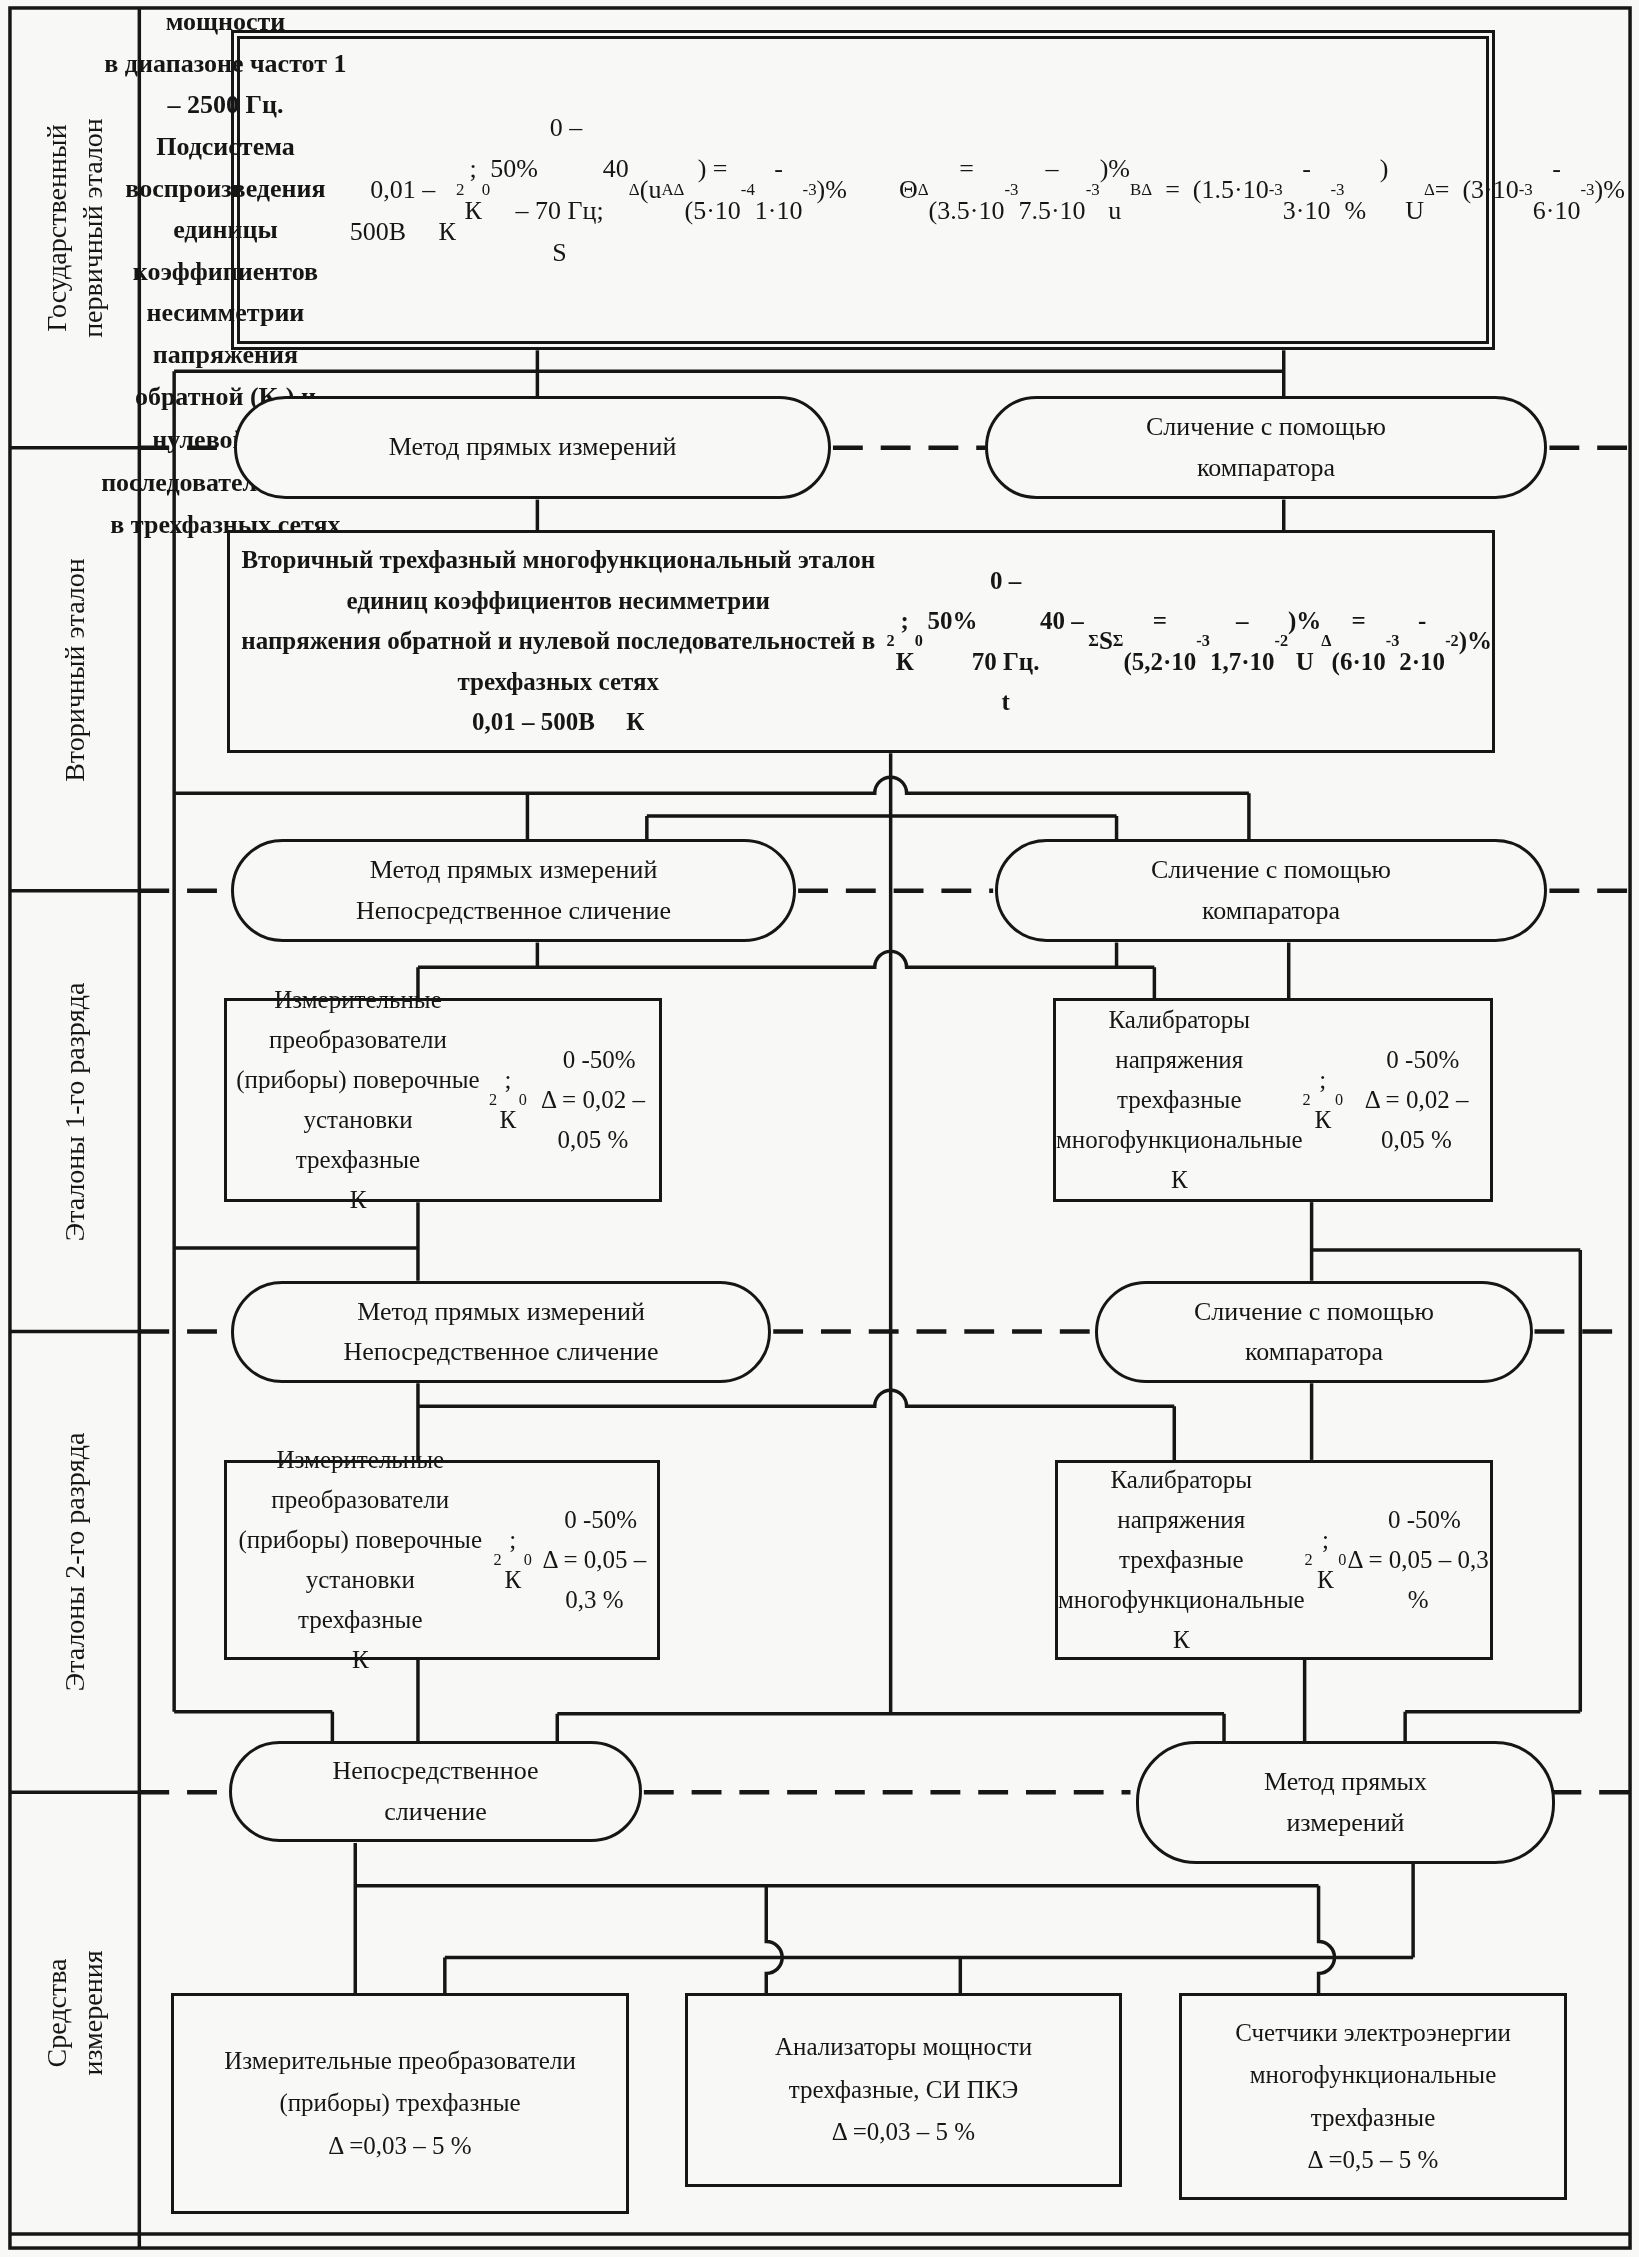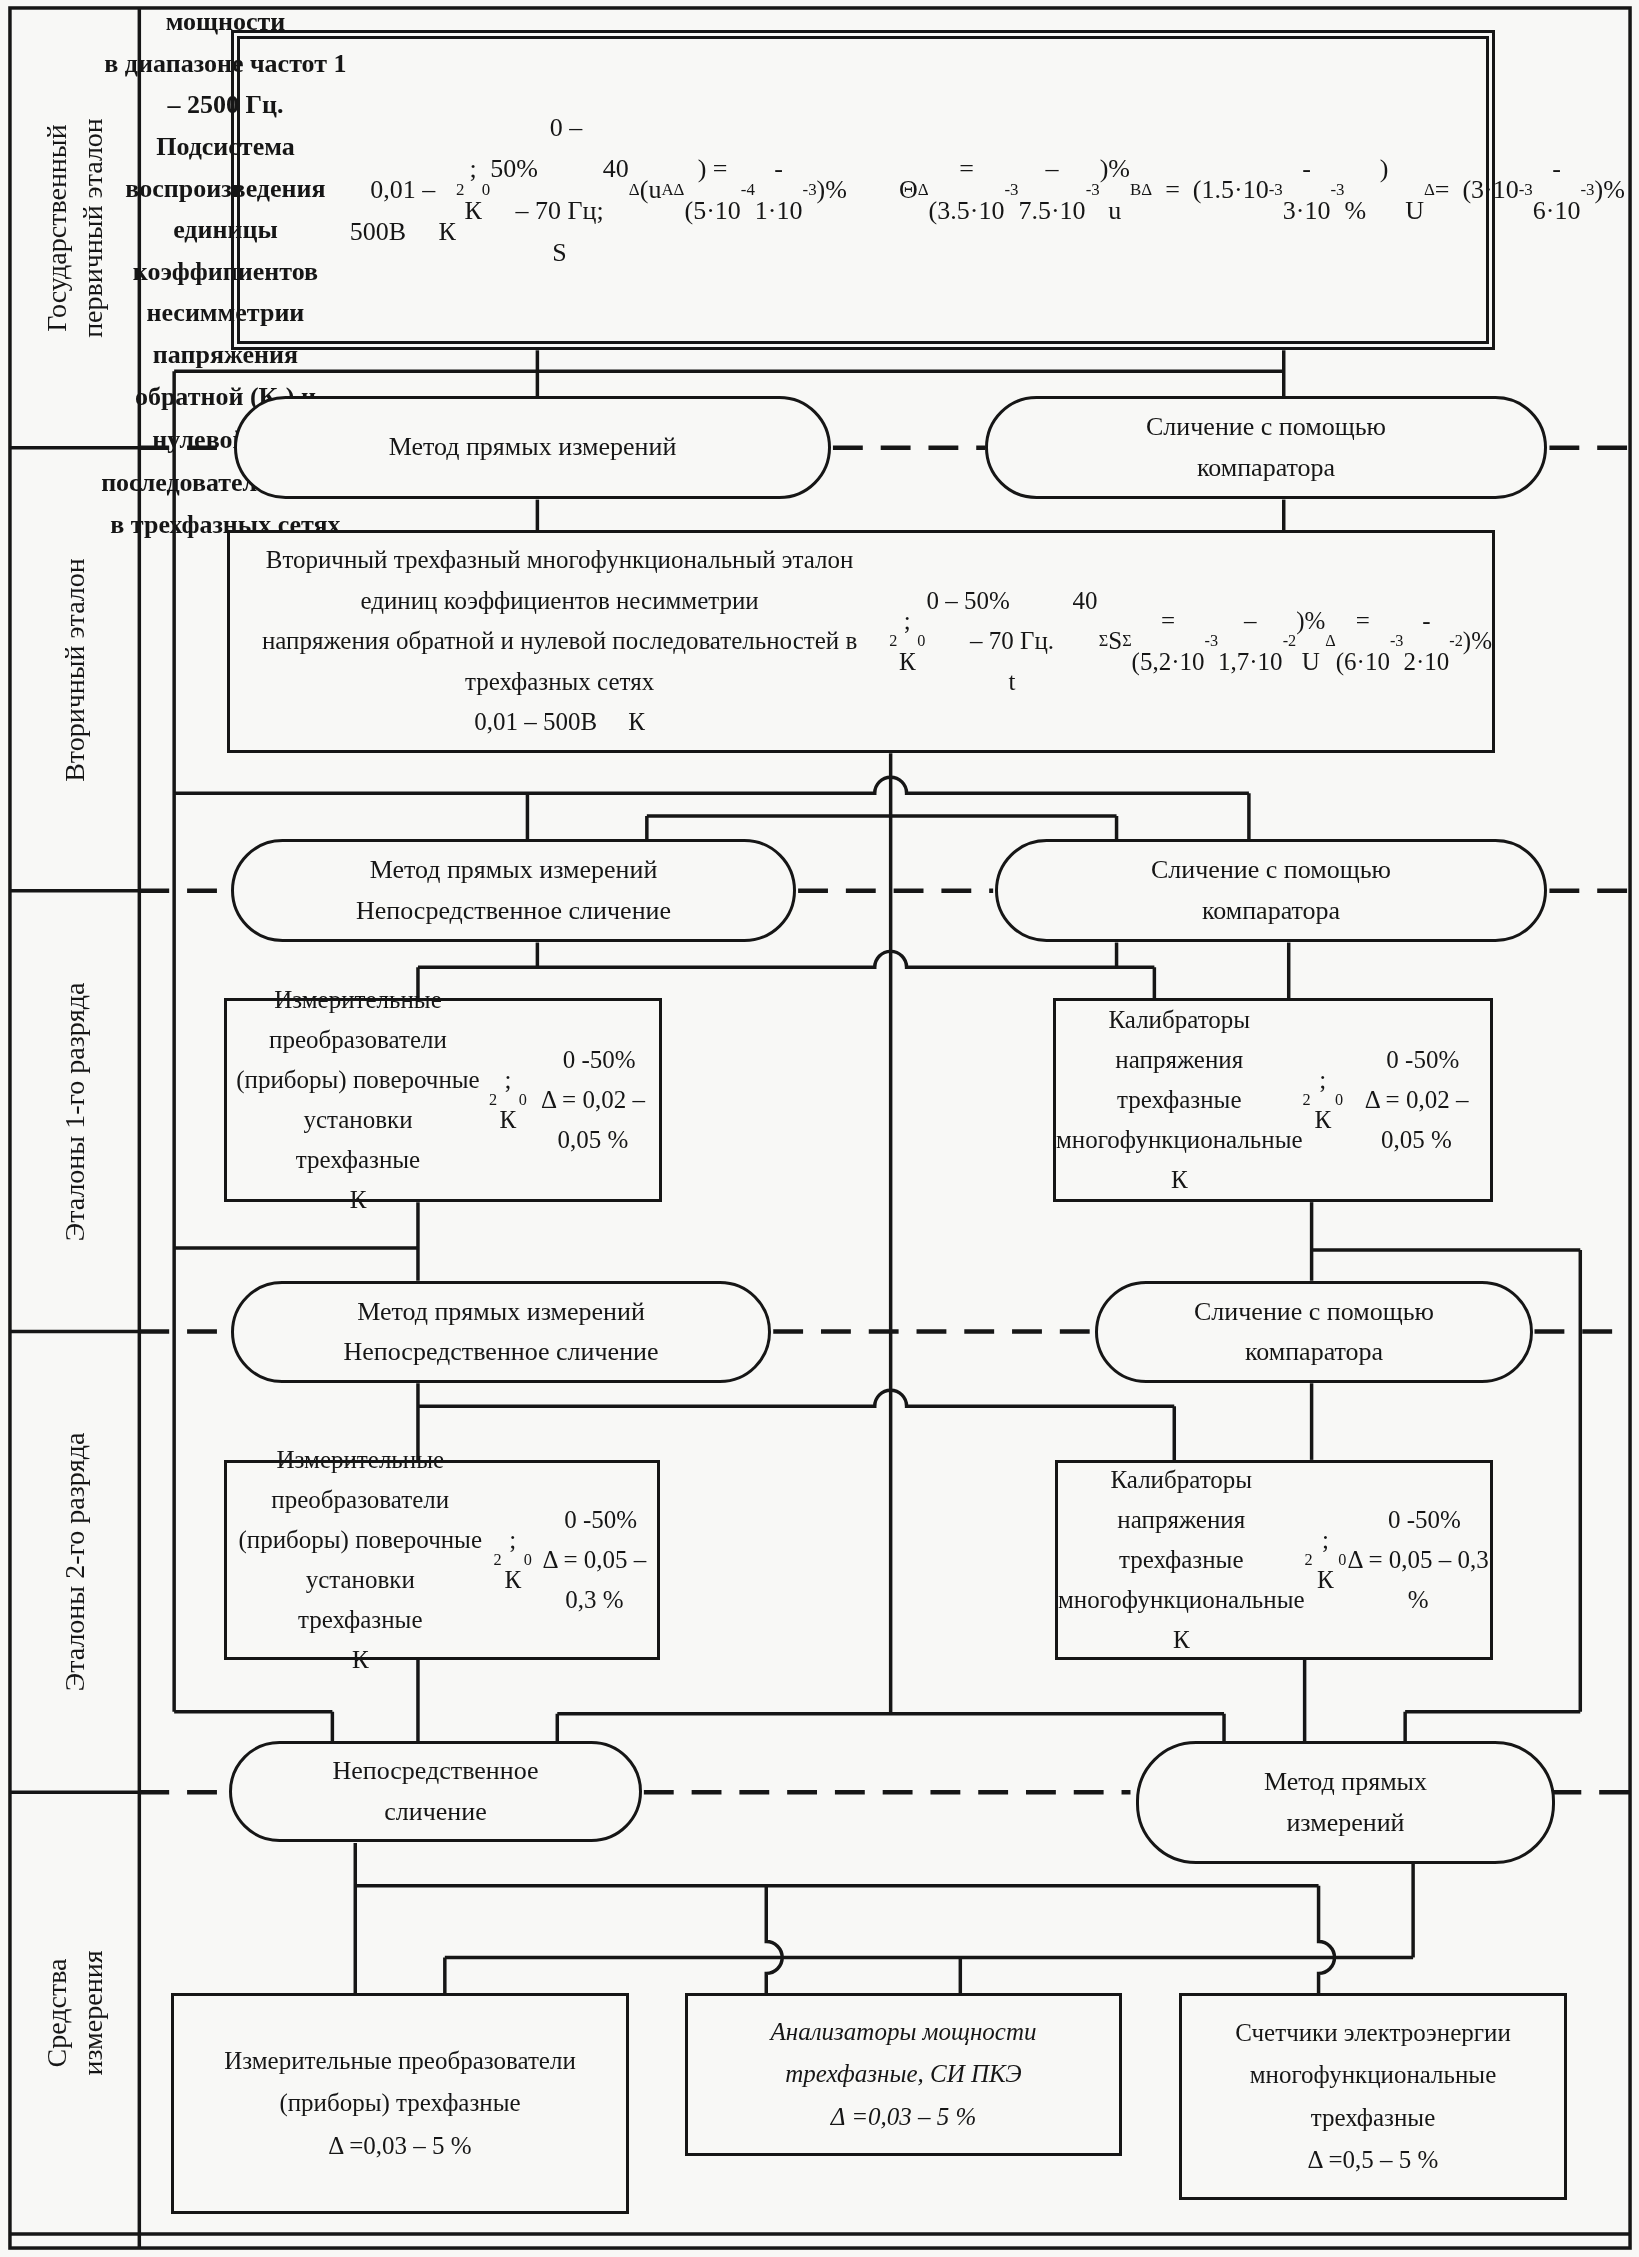--- a/index.html
+++ b/index.html
@@ -17,21 +17,21 @@
   .inner{
     border:3px solid #161616;width:100%;height:100%;display:flex;
     align-items:center;justify-content:center;text-align:center;
   }
   .stadium{
     border:3px solid #161616;border-radius:60px;display:flex;align-items:center;
     justify-content:center;text-align:center;background:#f8f8f6;line-height:1.55;
     font-size:26px;
   }
   .bigbox{font-size:26px;line-height:1.6;}
-  .midbox{font-size:25px;line-height:1.62;}
+  .midbox{font-size:25px;line-height:1.62;font-weight:bold;}
   .gradebox{font-size:25px;line-height:1.6;}
   .sibox{font-size:25px;line-height:1.7;}
   .rowlabel{
     font-size:28px;line-height:1.3;text-align:center;white-space:nowrap;
     transform:translate(-50%,-50%) rotate(-90deg);position:absolute;left:50%;top:50%;
   }
   .rowcell{position:absolute;left:10px;width:129px;}
   svg{position:absolute;left:0;top:0;}
   sub{font-size:0.65em;}
   sup{font-size:0.65em;}
@@ -132,17 +132,17 @@
   <div class="abs stadium" style="left:231px;top:1281px;width:540px;height:102px;">Метод прямых измерений<br>Непосредственное сличение</div>
   <div class="abs stadium" style="left:1095px;top:1281px;width:438px;height:102px;">Сличение с помощью<br>компаратора</div>
 
   <div class="abs box gradebox" style="left:224px;top:1460px;width:436px;height:200px;">Измерительные преобразователи<br>(приборы) поверочные установки<br>трехфазные<br>К<sub>2</sub>; К<sub>0</sub>&nbsp;&nbsp;0 -50%<br>Δ = 0,05 – 0,3 %</div>
   <div class="abs box gradebox" style="left:1055px;top:1460px;width:438px;height:200px;">Калибраторы напряжения<br>трехфазные<br>многофункциональные<br>К<sub>2</sub>; К<sub>0</sub>&nbsp;&nbsp;0 -50%<br>Δ = 0,05 – 0,3 %</div>
 
   <div class="abs stadium" style="left:229px;top:1741px;width:413px;height:101px;">Непосредственное<br>сличение</div>
   <div class="abs stadium" style="left:1136px;top:1741px;width:419px;height:123px;">Метод прямых<br>измерений</div>
 
   <div class="abs box sibox" style="left:171px;top:1993px;width:458px;height:221px;">Измерительные преобразователи<br>(приборы) трехфазные<br>Δ =0,03 – 5 %</div>
-  <div class="abs box sibox" style="left:685px;top:1993px;width:437px;height:163px;font-style:italic;">Анализаторы мощности<br>трехфазные, СИ ПКЭ<br>Δ =0,03 – 5 %</div>
+  <div class="abs box sibox" style="left:685px;top:1993px;width:437px;height:194px;">Анализаторы мощности<br>трехфазные, СИ ПКЭ<br>Δ =0,03 – 5 %</div>
   <div class="abs box sibox" style="left:1179px;top:1993px;width:388px;height:207px;">Счетчики электроэнергии<br>многофункциональные<br>трехфазные<br>Δ =0,5 – 5 %</div>
 
 </div>
 
 
 </body></html>

